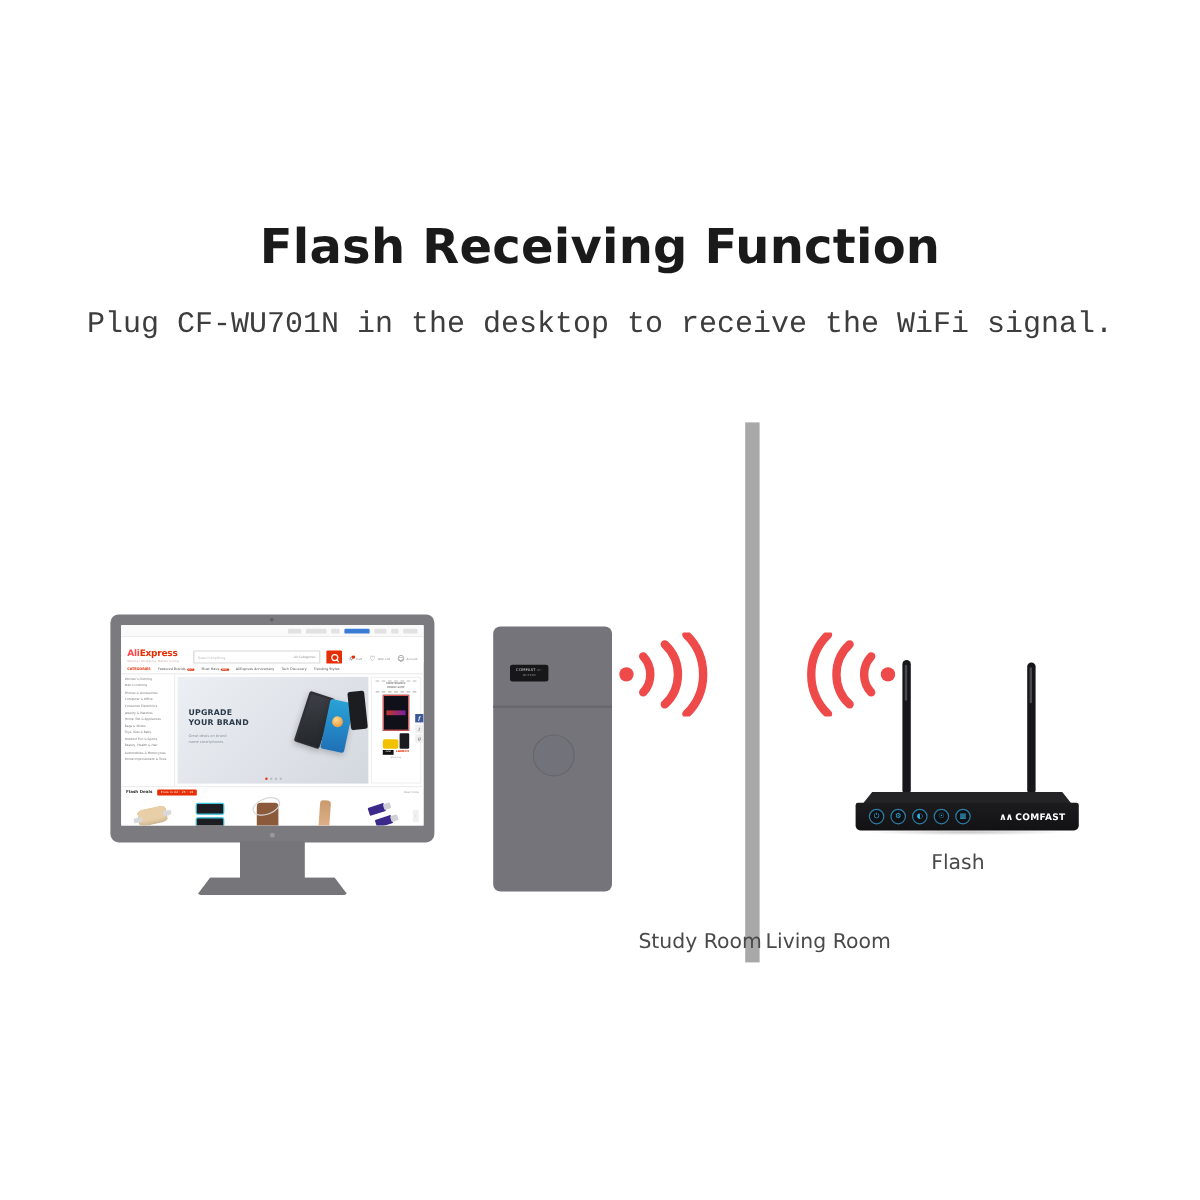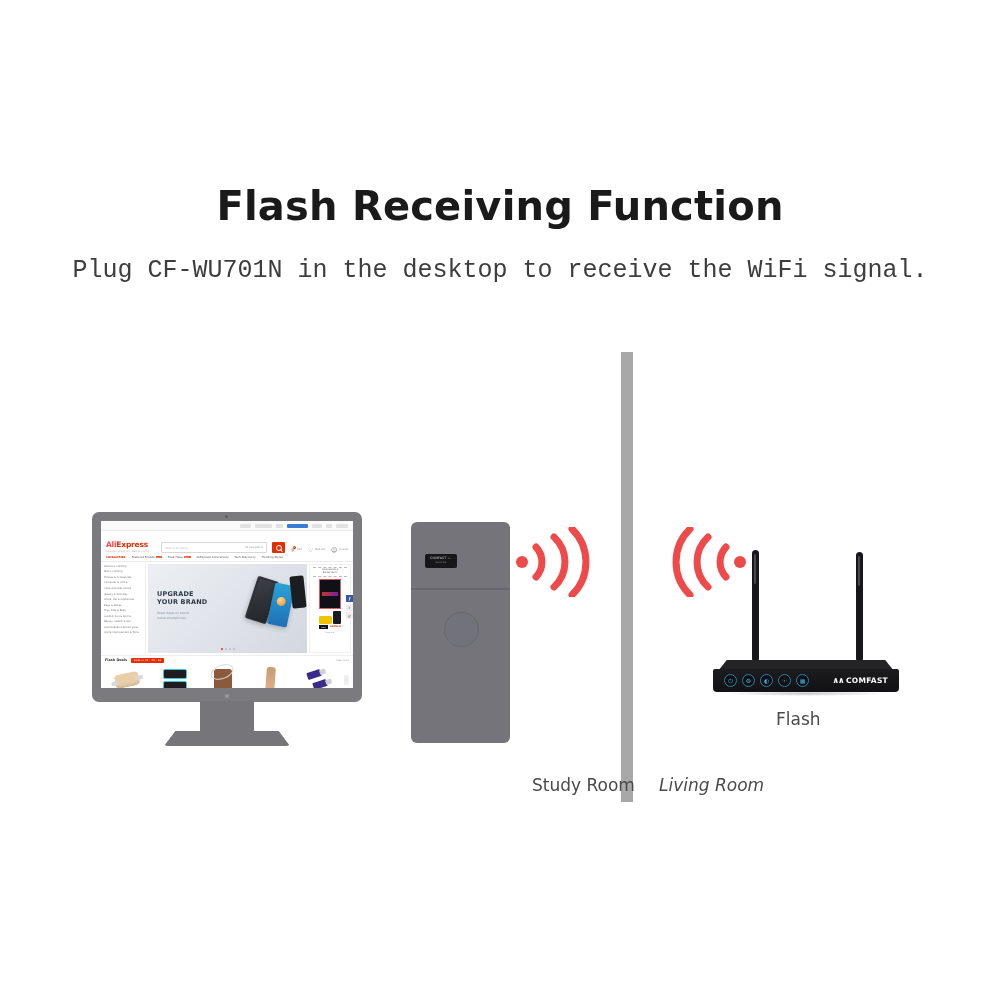--- a/index.html
+++ b/index.html
@@ -54,21 +54,21 @@
   }
 
   
   .room-label {
     position: absolute;
     font-size: 17px;
     color: #4a4a4a;
     white-space: nowrap;
   }
   .room-study  { left: 492px; top: 775px; margin-left: 40px; }
-  .room-living { left: 659px; top: 775px; font-style: italic; }
+  .room-living { left: 638px; top: 775px; }
   .router-label {
     position: absolute;
     left: 776px;
     top: 709px;
     font-size: 17px;
     color: #4a4a4a;
     white-space: nowrap;
   }
 
   

